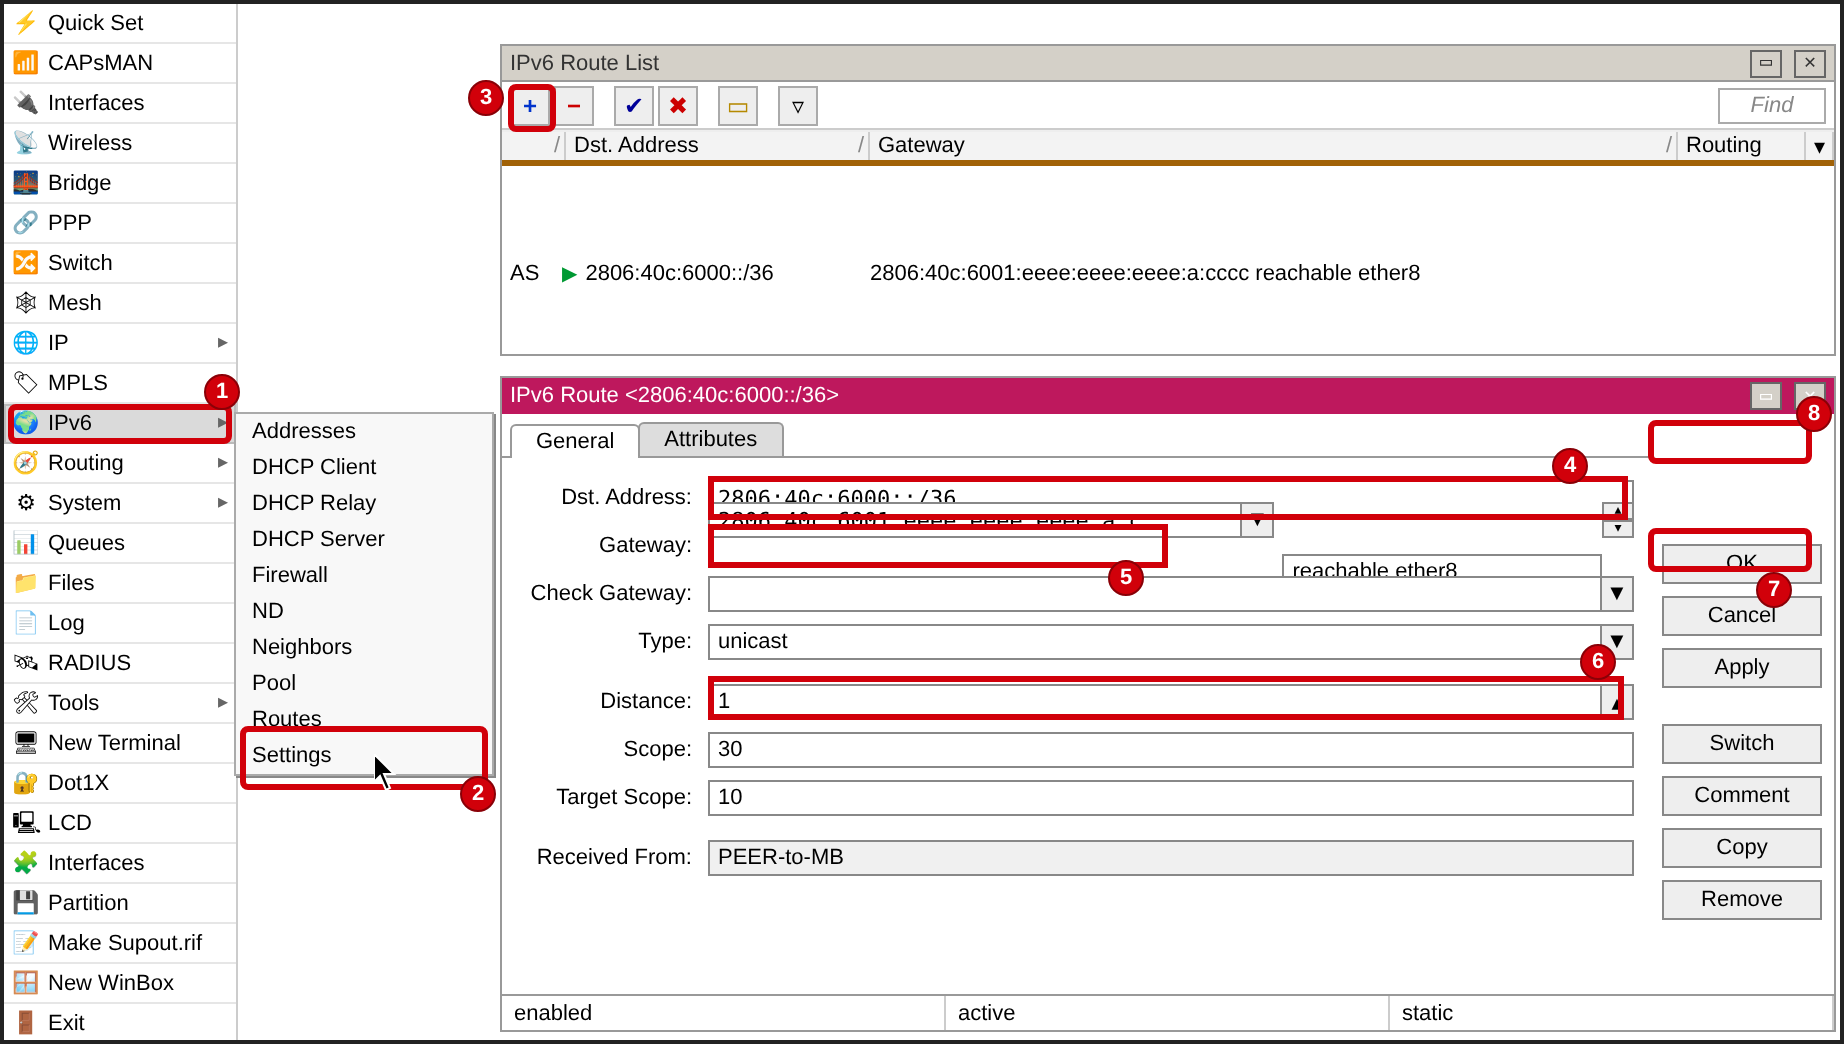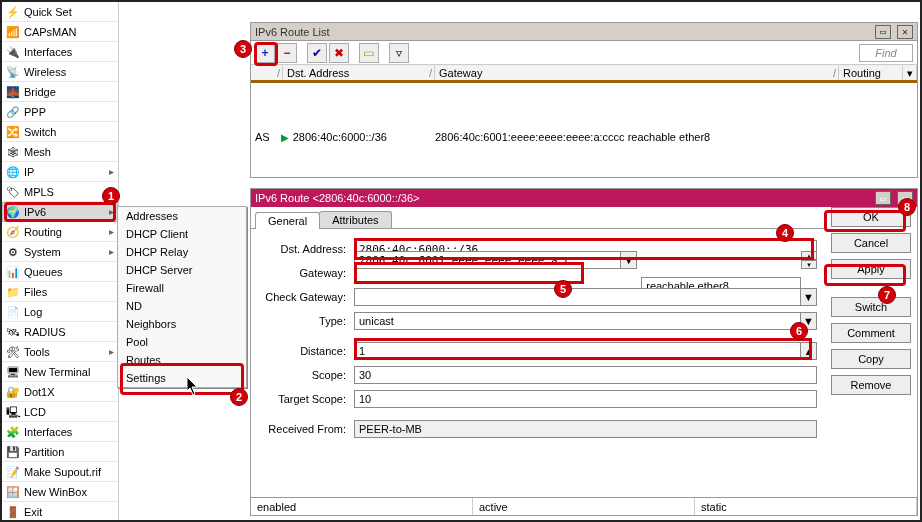--- a/index.html
+++ b/index.html
@@ -50,21 +50,21 @@
 
   .routeform {
     position:absolute; left:248px; top:186px; width:668px; height:328px; background:#fff; border:1px solid #999; z-index:3;
   }
   .routeform .title2 {
     height:18px; background:#be185d; color:#fff; padding:0 4px; display:flex; align-items:center; gap:6px; font-size:11px;
   }
   .routeform .title2 .tspacer{ flex:auto; }
   .routeform .body { display:flex; padding:0; height:286px; }
   .routeform .left { flex:auto; padding:0 6px 0 0; }
-  .routeform .right { flex:none; width:86px; padding:0 6px 0 0; display:flex; flex-direction:column; gap:6px; }
+  .routeform .right { flex:none; width:86px; padding:17px 6px 0 0; display:flex; flex-direction:column; gap:6px;margin-top:48px; }
   .dlgbtn { height:20px; border:1px solid #888; background:#eee; display:flex; align-items:center; justify-content:center; cursor:default; }
   .tabs { height:22px; display:flex; align-items:flex-end; border-bottom:1px solid #999; padding:4px 4px 0 4px; gap:-1px; }
   .tab { border:1px solid #999; border-bottom:none; padding:2px 12px; background:#ddd; margin-right:-1px; border-radius:3px 3px 0 0; }
   .tab.active { background:#fff; position:relative; top:1px; }
   .fields { padding:8px 8px 0 8px; }
   .field-row { display:flex; align-items:center; height:24px; }
   .field-row .lbl { width:95px; text-align:right; padding-right:8px; }
   .field-row .inp {
     flex:auto; height:18px; border:1px solid #888; background:#fff; padding:0 4px; display:flex; align-items:center; font-family:Arial,sans-serif;
   }

